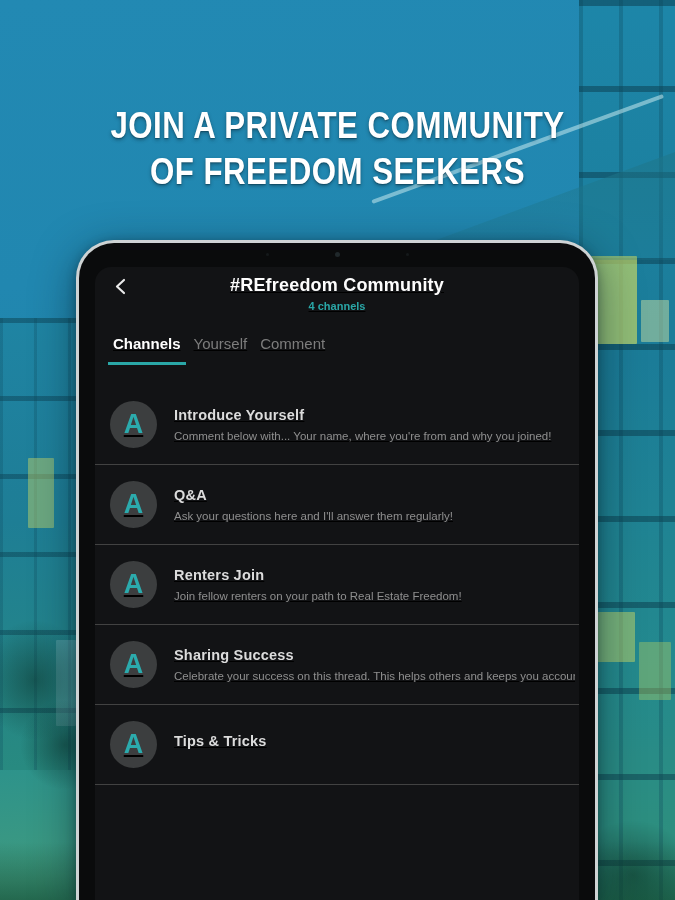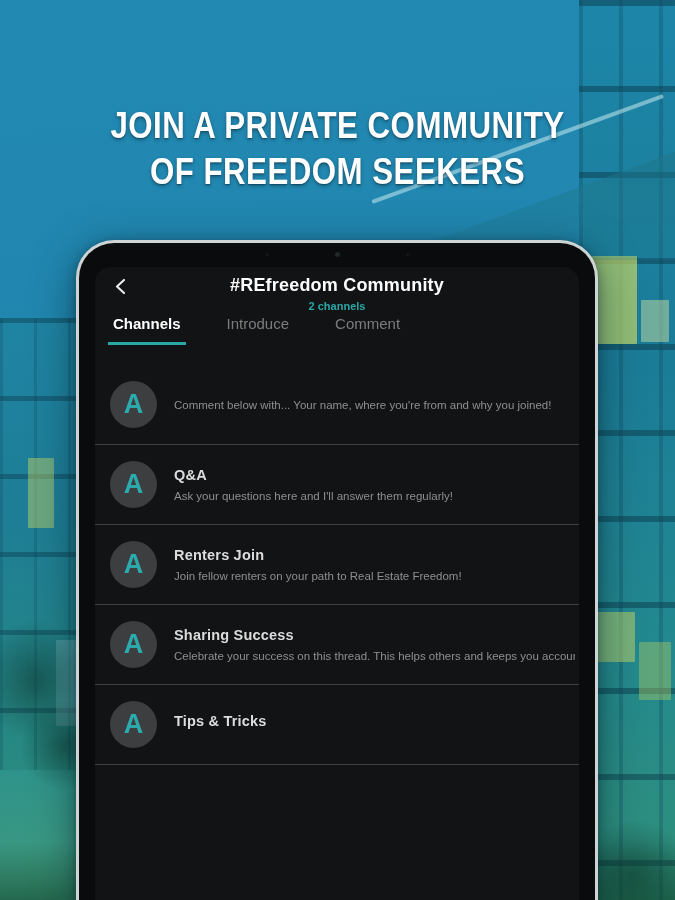--- a/index.html
+++ b/index.html
@@ -49,30 +49,30 @@
   .hero span{display:block;}
 
   
   .device{position:absolute;left:76px;top:240px;width:522px;height:661px;box-sizing:border-box;
       background:#0a0b0c;border:3px solid #ced3d4;border-bottom:none;
       border-radius:38px 38px 0 0;
       box-shadow:0 10px 42px rgba(0,24,34,.5),0 2px 10px rgba(0,24,34,.35);}
   .cam{position:absolute;top:9px;left:50%;width:5px;height:5px;margin-left:-2px;border-radius:50%;
       background:#20282b;box-shadow:-70px 0 0 -1px #15191b,70px 0 0 -1px #15191b;}
   .screen{position:absolute;left:16px;right:16px;top:24px;bottom:0;background:#121315;
-      border-radius:16px 16px 0 0;overflow:hidden;}
+      border-radius:16px 16px 0 0;overflow:hidden;text-decoration:underline;}
 
   
   .apphead{position:relative;padding-top:8px;}
   .back{position:absolute;left:14px;top:8px;width:22px;height:22px;display:flex;align-items:center;justify-content:center;cursor:pointer;}
   .apptitle{text-align:center;color:#fdfdfd;font-size:18px;font-weight:700;letter-spacing:.2px;}
   .appsub{text-align:center;color:#2aa7a7;font-size:11px;font-weight:600;margin-top:4px;}
 
   
-  .tabs{display:flex;gap:36px;margin-top:3px;padding:0 13px;}
+  .tabs{display:flex;gap:3px;margin-top:23px;padding:0 13px;}
   .tab{background:none;border:none;font-family:inherit;font-size:15px;color:#7d7d7d;
       padding:0 5px 10px 5px;cursor:pointer;border-bottom:3px solid rgba(0,0,0,0);}
   .tab.active{color:#ffffff;font-weight:700;border-bottom:3px solid #2aa7a7;}
 
   
   .list{margin-top:20px;}
   .item{display:flex;align-items:center;gap:17px;padding:16px 4px 16px 15px;
       border-bottom:1px solid #424242;cursor:pointer;}
   .avatar{flex:0 0 auto;width:47px;height:47px;border-radius:50%;background:#3c3e3f;
       color:#2babad;font-size:27px;font-weight:700;display:flex;align-items:center;justify-content:center;}
@@ -112,35 +112,36 @@
 
     <div class="screen">
 
       <header class="apphead">
         <span class="back">
           <svg width="15" height="17" viewBox="0 0 15 17">
             <path d="M11 2 L4 8.5 L11 15" stroke="#e9e9e9" stroke-width="2.2" fill="none" stroke-linecap="round" stroke-linejoin="round"></path>
           </svg>
         </span>
         <div class="apptitle">#REfreedom Community</div>
-        <div class="appsub">2 channels</div>
+        <div class="appsub">4 channels</div>
       </header>
 
       <nav class="tabs">
   <button class="tab active">Channels</button>
 
-  <button class="tab">Introduce</button>
+  <button class="tab">Yourself</button>
 
   <button class="tab">Comment</button>
 </nav>
 
       <div class="list">
   <div class="item">
     <div class="avatar">A</div>
     <div class="itext">
+      <div class="iname">Introduce Yourself</div>
       <div class="idesc">Comment below with... Your name, where you're from and why you joined!</div>
     </div>
   </div>
 
   <div class="item">
     <div class="avatar">A</div>
     <div class="itext">
       <div class="iname">Q&amp;A</div>
       <div class="idesc">Ask your questions here and I'll answer them regularly!</div>
     </div>

